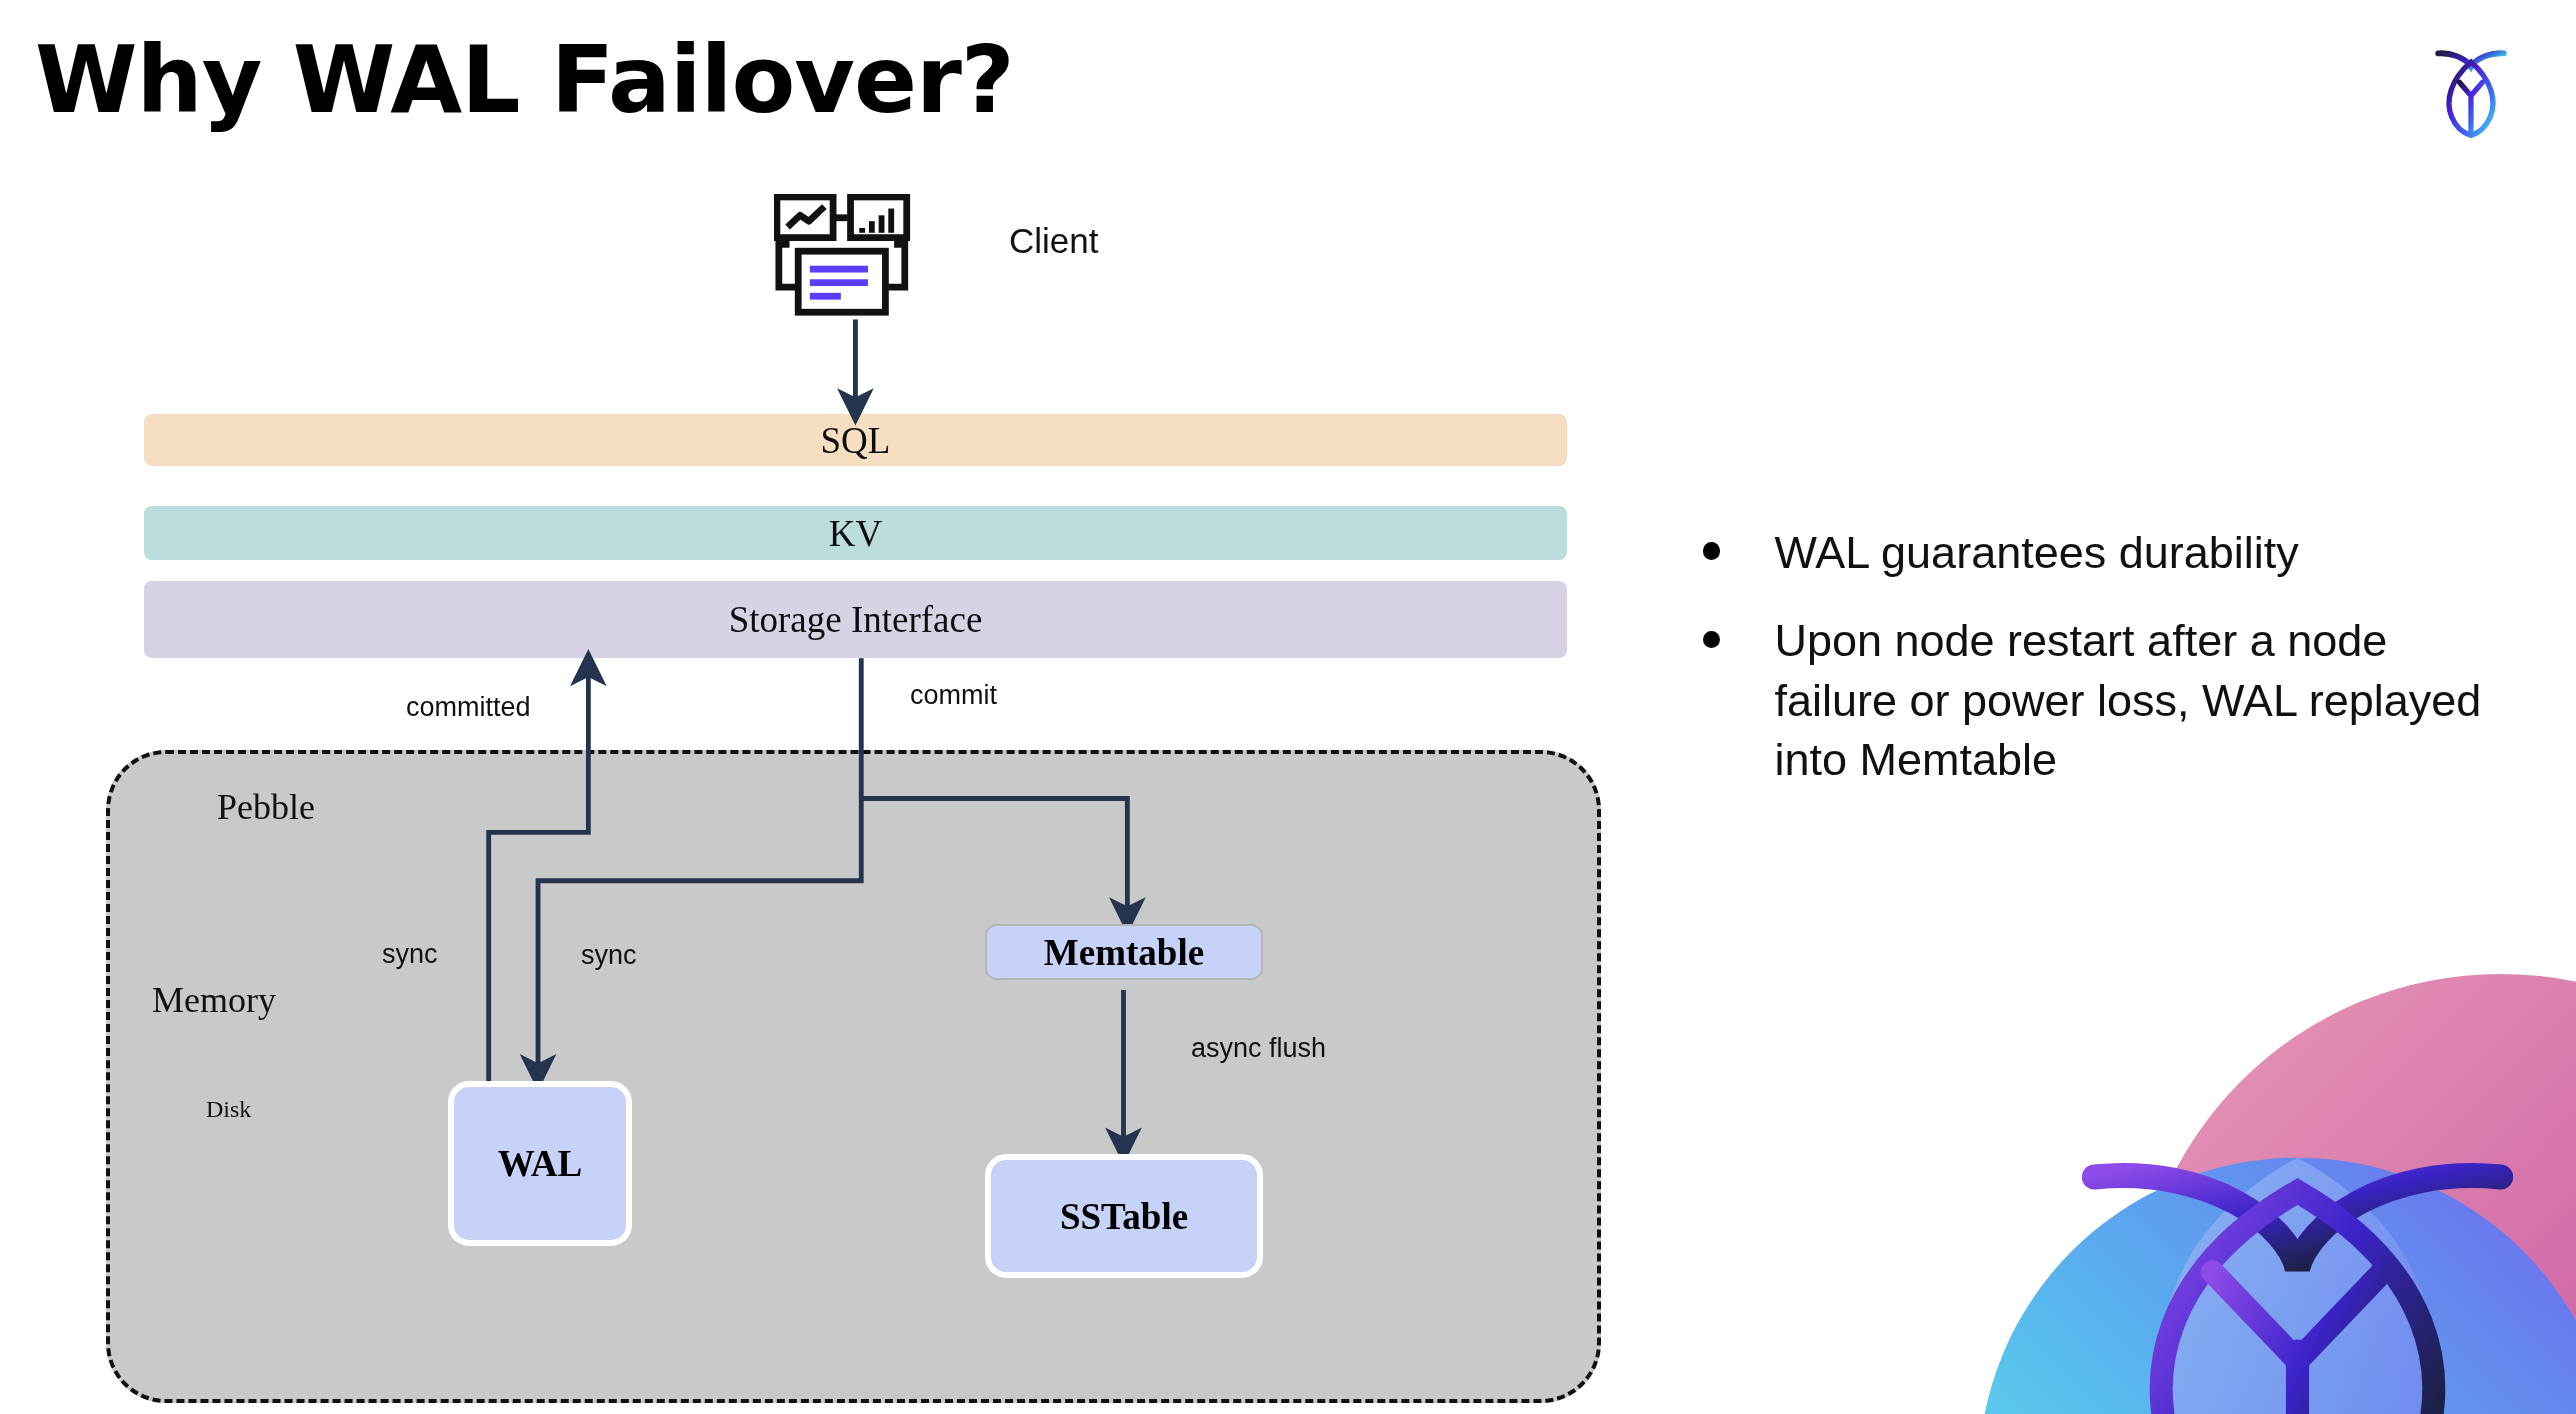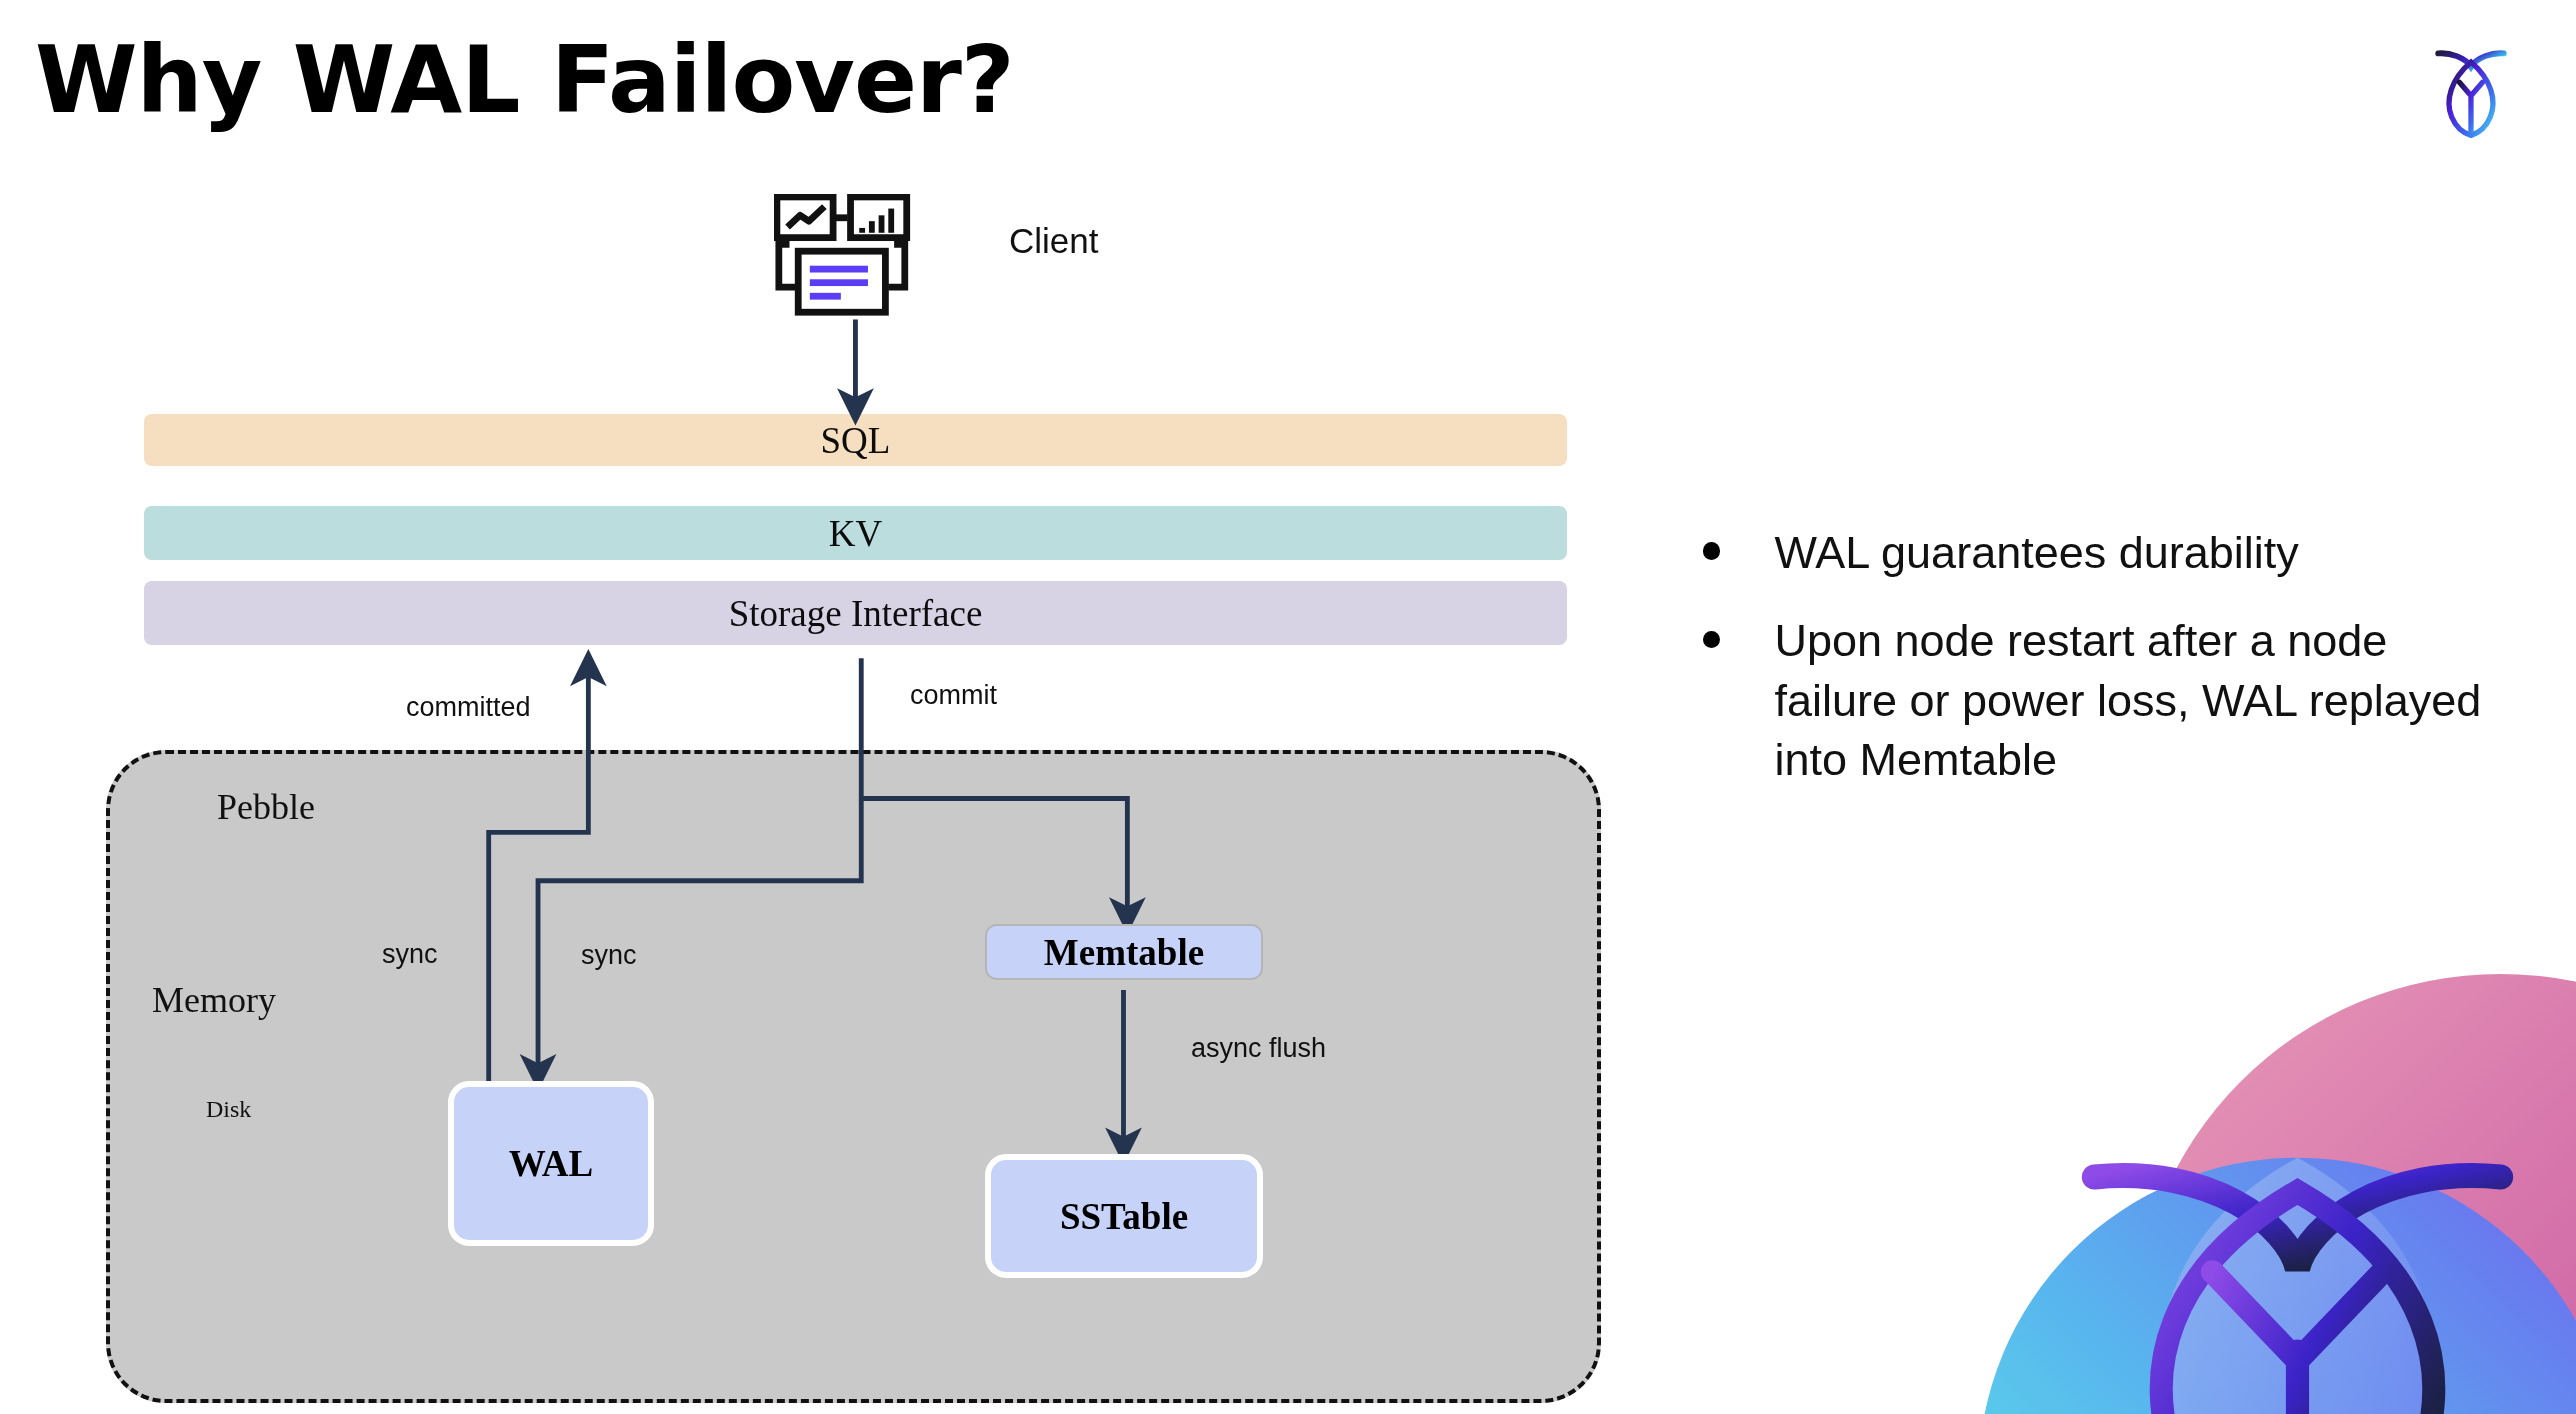--- a/index.html
+++ b/index.html
@@ -80,21 +80,21 @@
     border-radius: 7.7px;
     display: flex;
     align-items: center;
     justify-content: center;
     font-family: "Liberation Serif", serif;
     font-size: 37px;
     color: #0d0d0d;
   }
   #layer-sql { top: 414px; height: 52px; background: #f5dfc0; }
   #layer-kv  { top: 506px; height: 54px; background: #bcdddd; }
-  #layer-storage { top: 581px; height: 64px; background: #d8d2e5; }
+  #layer-storage { top: 581px; height: 77px; background: #d8d2e5; }
 
   
   #pebble-container {
     position: absolute;
     left: 106px;
     top: 750px;
     width: 1495px;
     height: 653px;
     border: 4.8px dashed #111111;
     border-radius: 60px;
@@ -141,21 +141,21 @@
   }
   #node-memtable {
     left: 985px; top: 924px;
     width: 278px; height: 56px;
     border: 2.9px solid #b5b5b5;
     border-radius: 11.6px;
     font-size: 37px;
   }
   #node-wal {
     left: 448px; top: 1081px;
-    width: 206px; height: 165px;
+    width: 184px; height: 165px;
     border: 6.8px solid #ffffff;
     border-radius: 21px;
     font-size: 37px;
   }
   #node-sstable {
     left: 985px; top: 1154px;
     width: 278px; height: 124px;
     border: 6.8px solid #ffffff;
     border-radius: 21px;
     font-size: 37px;

